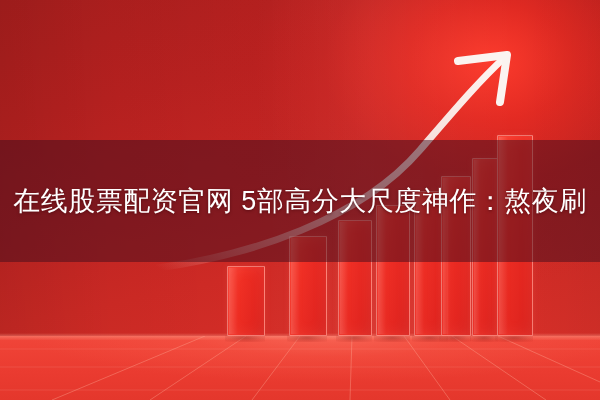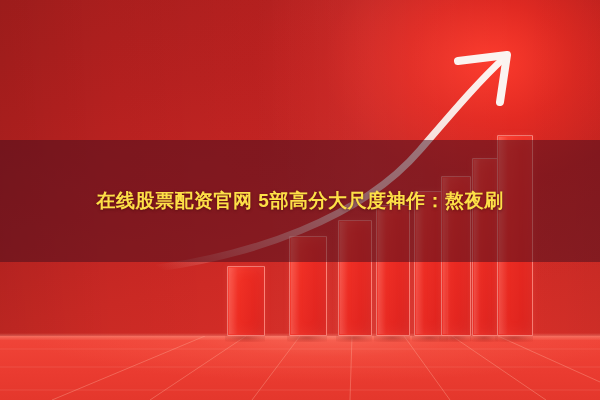--- a/index.html
+++ b/index.html
@@ -144,23 +144,23 @@
     height: 122px;
     background: rgba(64,12,28,0.50);
     display: flex;
     flex-direction: column;
     align-items: center;
     justify-content: center;
     box-sizing: border-box;
     padding: 0 14px;
   }
   .caption-line {
-    color: #fde047;
-    font-size: 19px;
-    font-weight: 700;
+    color: #ffffff;
+    font-size: 27px;
+    font-weight: 400;
     line-height: 40px;
     letter-spacing: 0.5px;
     white-space: nowrap;
     text-shadow: 0 1px 3px rgba(60,0,10,0.55);
   }
 </style>
 </head>
 <body>
 
 <div id="stage">

